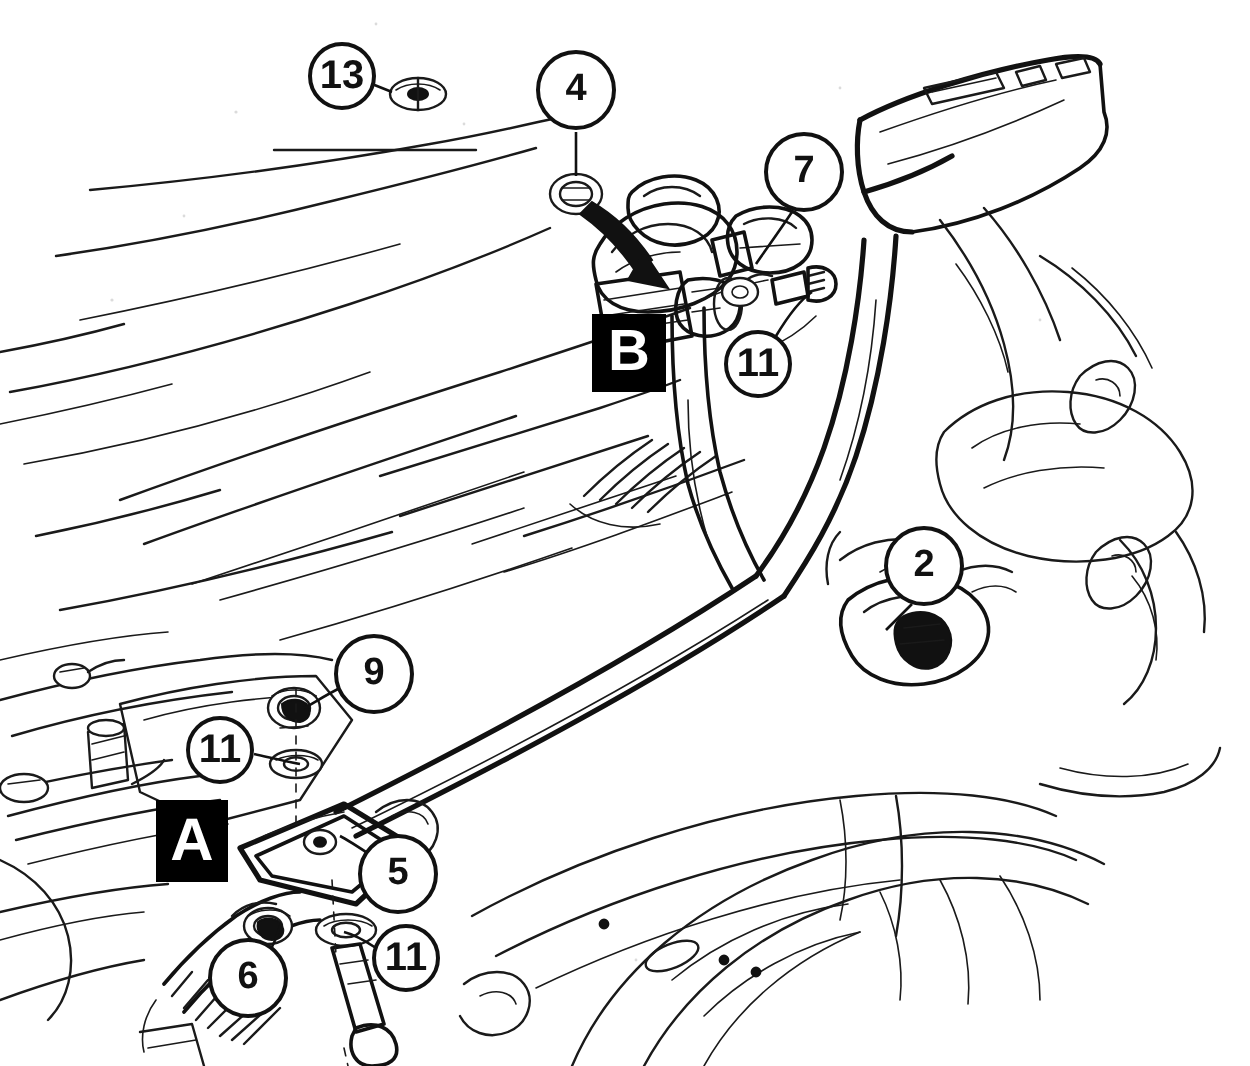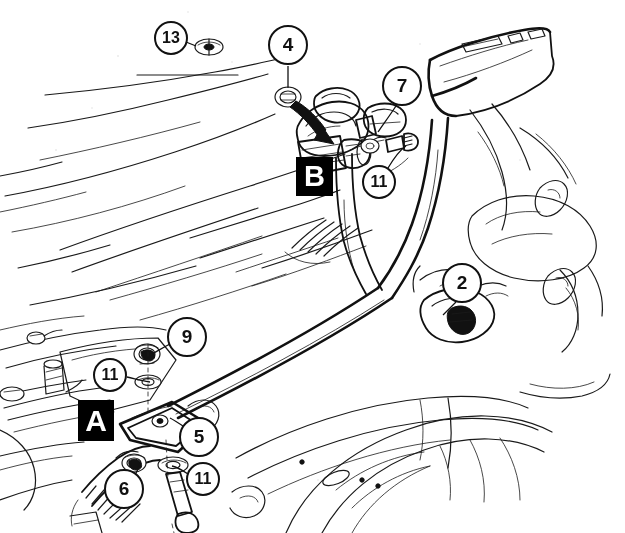--- a/index.html
+++ b/index.html
@@ -35,21 +35,21 @@
     align-items: center;
     justify-content: center;
     font-family: "Liberation Sans", sans-serif;
     font-weight: bold;
     color: #111111;
     box-sizing: border-box;
     z-index: 30;
     user-select: none;
   }
   .callout.sz-md { width: 40px; height: 40px; font-size: 19px; }
-  .callout.sz-sm { width: 34px; height: 34px; font-size: 16px; align-items: center; }
+  .callout.sz-sm { width: 34px; height: 34px; font-size: 20px; align-items: center; }
   
   .section-box {
     position: absolute;
     background: #000000;
     color: #ffffff;
     display: flex;
     align-items: center;
     justify-content: center;
     font-family: "Liberation Sans", sans-serif;
     font-weight: bold;

